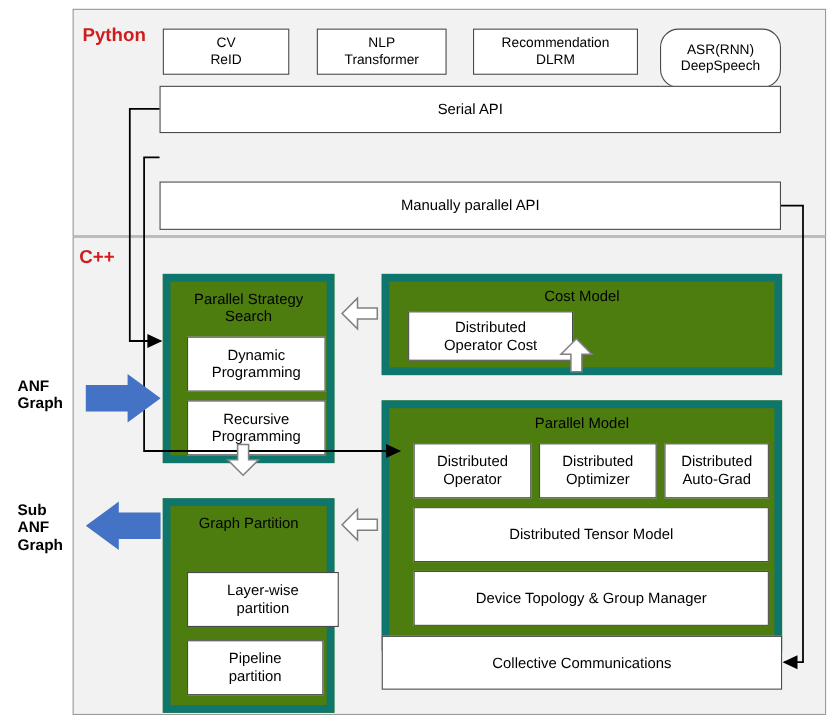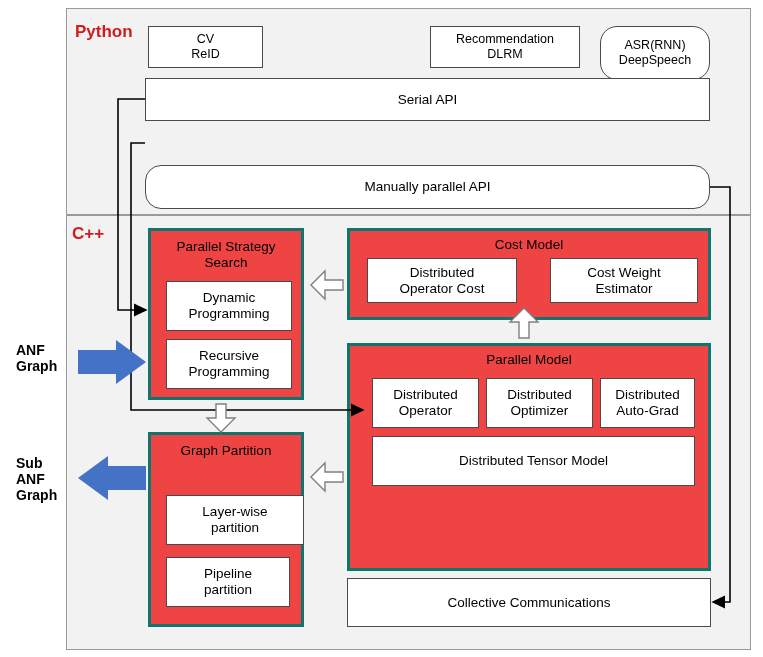--- a/index.html
+++ b/index.html
@@ -34,22 +34,23 @@
     display: flex;
     align-items: center;
     justify-content: center;
     text-align: center;
     line-height: 1.18;
     font-size: 13.5px;
   }
   .box.small { font-size: 12.5px; }
 
   .group {
-    background: #ef4444;
-    border: 3px solid #0f766e;
+    background: #4d7c0f;
+    border: 7px solid #0f766e;
+    margin-top: 21px;
   }
   .group-title {
     position: absolute;
     left: 0;
     right: 0;
     text-align: center;
     font-size: 13.5px;
     line-height: 1.18;
   }
 
@@ -84,39 +85,45 @@
 
   <div class="abs lang-label" style="left:75px; top:22px; width:90px;">Python</div>
 
   <div class="abs box small" style="left:148px; top:26px; width:115px; height:42px;">
     <span>
       <span>CV</span><br>
       <span>ReID</span>
     </span>
   </div>
 
+  <div class="abs box small" style="left:288px; top:26px; width:118px; height:42px;">
+    <span>
+      <span>NLP</span><br>
+      <span>Transformer</span>
+    </span>
+  </div>
 
   <div class="abs box small" style="left:430px; top:26px; width:150px; height:42px;">
     <span>
       <span>Recommendation</span><br>
       <span>DLRM</span>
     </span>
   </div>
 
   <div class="abs box small" style="left:600px; top:26px; width:110px; height:54px;border-radius:17px;">
     <span>
       <span>ASR(RNN)</span><br>
       <span>DeepSpeech</span>
     </span>
   </div>
 
   <div class="abs box" style="left:145px; top:78px; width:565px; height:43px;">
     <span>Serial API</span>
   </div>
-  <div class="abs box" style="left:145px; top:165px; width:565px; height:44px;border-radius:16px;">
+  <div class="abs box" style="left:145px; top:165px; width:565px; height:44px;">
     <span>Manually parallel API</span>
   </div>
 
   <div class="abs panel" style="left:66px; top:215px; width:685px; height:435px;"></div>
 
   <div class="abs lang-label" style="left:72px; top:224px; width:60px;">C++</div>
 
   <div class="abs group" style="left:148px; top:228px; width:156px; height:172px;">
     <div class="group-title" style="top:8px;">Parallel Strategy<br>Search</div>
     <div class="abs box" style="left:15px; top:50px; width:126px; height:50px;">
@@ -135,38 +142,38 @@
     <div class="abs box" style="left:15px; top:122px; width:124px; height:50px;">
       <span>Pipeline<br>partition</span>
     </div>
   </div>
 
   <div class="abs group" style="left:347px; top:228px; width:364px; height:92px;">
     <div class="group-title" style="top:6px;">Cost Model</div>
     <div class="abs box" style="left:17px; top:27px; width:150px; height:45px;">
       <span>Distributed<br>Operator Cost</span>
     </div>
-    <div class="abs box" style="left:200px; top:27px; width:148px; height:45px;">
-      <span>Cost Weight<br>Estimator</span>
-    </div>
   </div>
 
   <div class="abs group" style="left:347px; top:343px; width:364px; height:228px;">
     <div class="group-title" style="top:6px;">Parallel Model</div>
     <div class="abs box" style="left:22px; top:32px; width:107px; height:50px;">
       <span>Distributed<br>Operator</span>
     </div>
     <div class="abs box" style="left:136px; top:32px; width:107px; height:50px;">
       <span>Distributed<br>Optimizer</span>
     </div>
     <div class="abs box" style="left:250px; top:32px; width:95px; height:50px;">
       <span>Distributed<br>Auto-Grad</span>
     </div>
     <div class="abs box" style="left:22px; top:90px; width:323px; height:50px;">
       <span>Distributed Tensor Model</span>
+    </div>
+    <div class="abs box" style="left:22px; top:148px; width:323px; height:50px;">
+      <span>Device Topology &amp; Group Manager</span>
     </div>
   </div>
 
   <div class="abs box" style="left:347px; top:578px; width:364px; height:49px;">
     <span>Collective Communications</span>
   </div>
 
   <div class="abs side-label" style="left:16px; top:342px; width:60px;">ANF<br>Graph</div>
 
   <div class="abs side-label" style="left:16px; top:455px; width:60px;">Sub<br>ANF<br>Graph</div>

